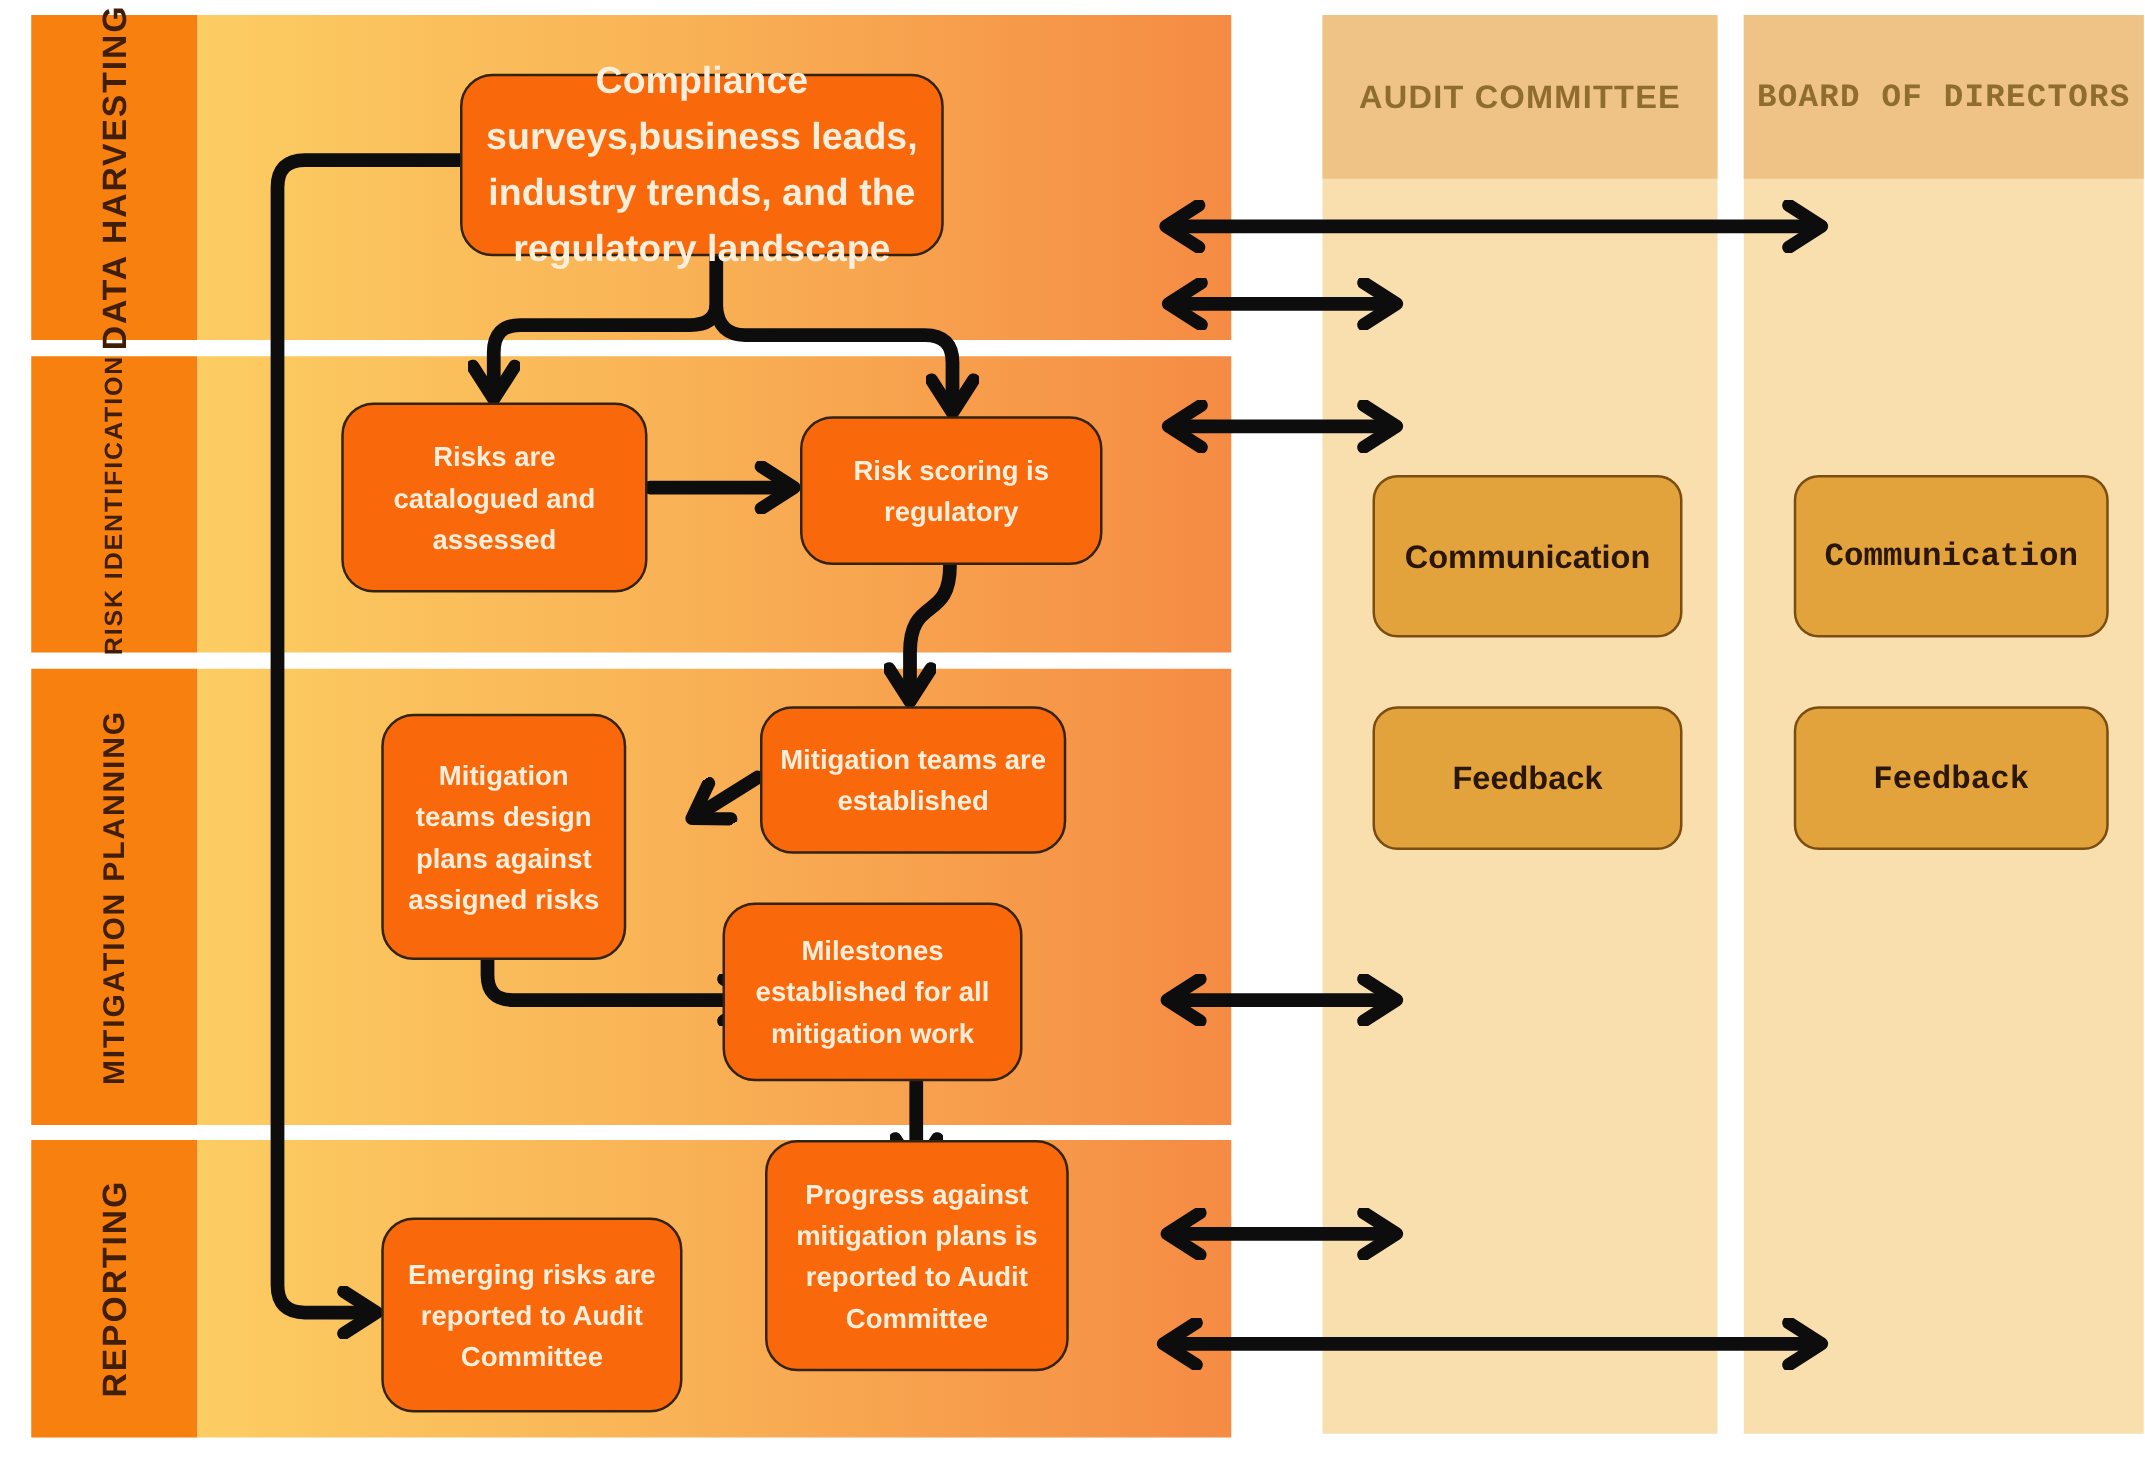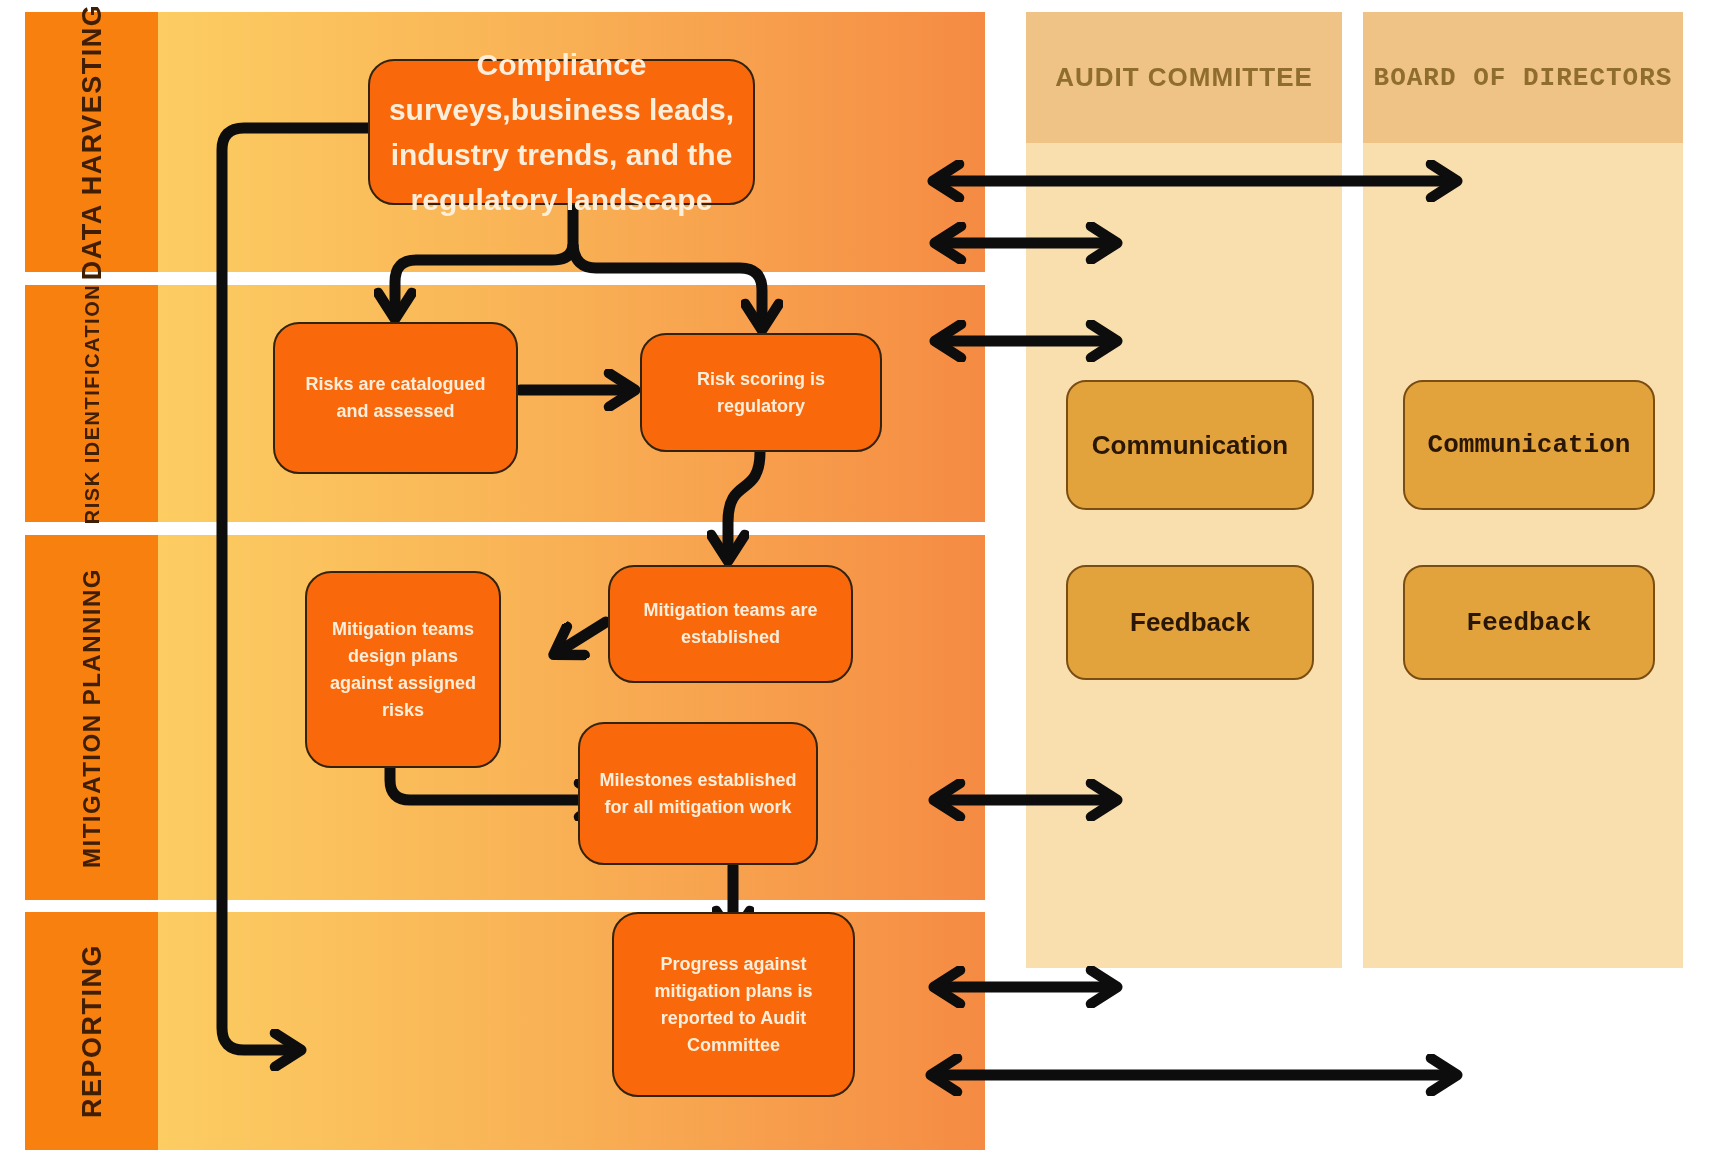--- a/index.html
+++ b/index.html
@@ -11,36 +11,36 @@
   .lane{position:absolute;left:25px;width:960px;}
   .lane-strip{position:absolute;left:0;top:0;width:133px;height:100%;background:#F8800F;}
   .lane-strip span{
     position:absolute;left:50%;top:50%;
     transform:translate(-50%,-50%) rotate(-90deg);
     white-space:nowrap;font-weight:bold;color:#3F1E04;letter-spacing:1.5px;
   }
   .lane-flow{position:absolute;left:133px;right:0;top:0;bottom:0;
     background:linear-gradient(90deg,#FCCD62 0%,#F9B155 48%,#F58B43 100%);}
   
-  .column{position:absolute;top:12px;height:956px;background:#FADFAE;}
+  .column{position:absolute;top:12px;height:1135px;background:#FADFAE;margin-left:32px;}
   .col-header{
     position:absolute;top:0;left:0;right:0;height:131px;background:#EFC285;
     display:flex;align-items:center;justify-content:center;
     font-weight:bold;font-size:26px;color:#8F6D2E;letter-spacing:1px;white-space:nowrap;
   }
   .col-btn{
     position:absolute;left:40px;right:28px;background:#E2A33C;border:2px solid #7A4E13;
     border-radius:20px;display:flex;align-items:center;justify-content:center;
     font-weight:bold;font-size:26px;color:#2A1605;box-sizing:border-box;
   }
   
   .pbox{
     position:absolute;background:#F9680B;border:2px solid #32230E;border-radius:26px;
     display:flex;align-items:center;justify-content:center;text-align:center;
-    font-weight:bold;font-size:18px;line-height:1.5;color:#FBEFDC;
+    font-weight:bold;font-size:22px;line-height:1.5;color:#FBEFDC;
     padding:6px 14px;box-sizing:border-box;
   }
   svg.overlay{position:absolute;left:0;top:0;pointer-events:none;}
 </style>
 </head>
 <body>
 
 <div id="canvas">
 
   <div class="lane" style="top:12px;height:260px;">
@@ -115,15 +115,16 @@
       <path d="M936,1075 L1452,1075" marker-start="url(#ah)" marker-end="url(#ah)"></path>
     </g>
   </svg>
 
   <div class="pbox" style="left:368px;top:59px;width:387px;height:146px;font-size:30px;">Compliance surveys,business leads, industry trends, and the regulatory landscape</div>
   <div class="pbox" style="left:273px;top:322px;width:245px;height:152px;">Risks are catalogued and assessed</div>
   <div class="pbox" style="left:640px;top:333px;width:242px;height:119px;">Risk scoring is regulatory</div>
   <div class="pbox" style="left:305px;top:571px;width:196px;height:197px;">Mitigation teams design plans against assigned risks</div>
   <div class="pbox" style="left:608px;top:565px;width:245px;height:118px;">Mitigation teams are established</div>
   <div class="pbox" style="left:578px;top:722px;width:240px;height:143px;">Milestones established for all mitigation work</div>
+  <div class="pbox" style="left:305px;top:974px;width:241px;height:156px;">Emerging risks are reported to Audit Committee</div>
   <div class="pbox" style="left:612px;top:912px;width:243px;height:185px;">Progress against mitigation plans is reported to Audit Committee</div>
 
 </div>
 
 </body></html>

